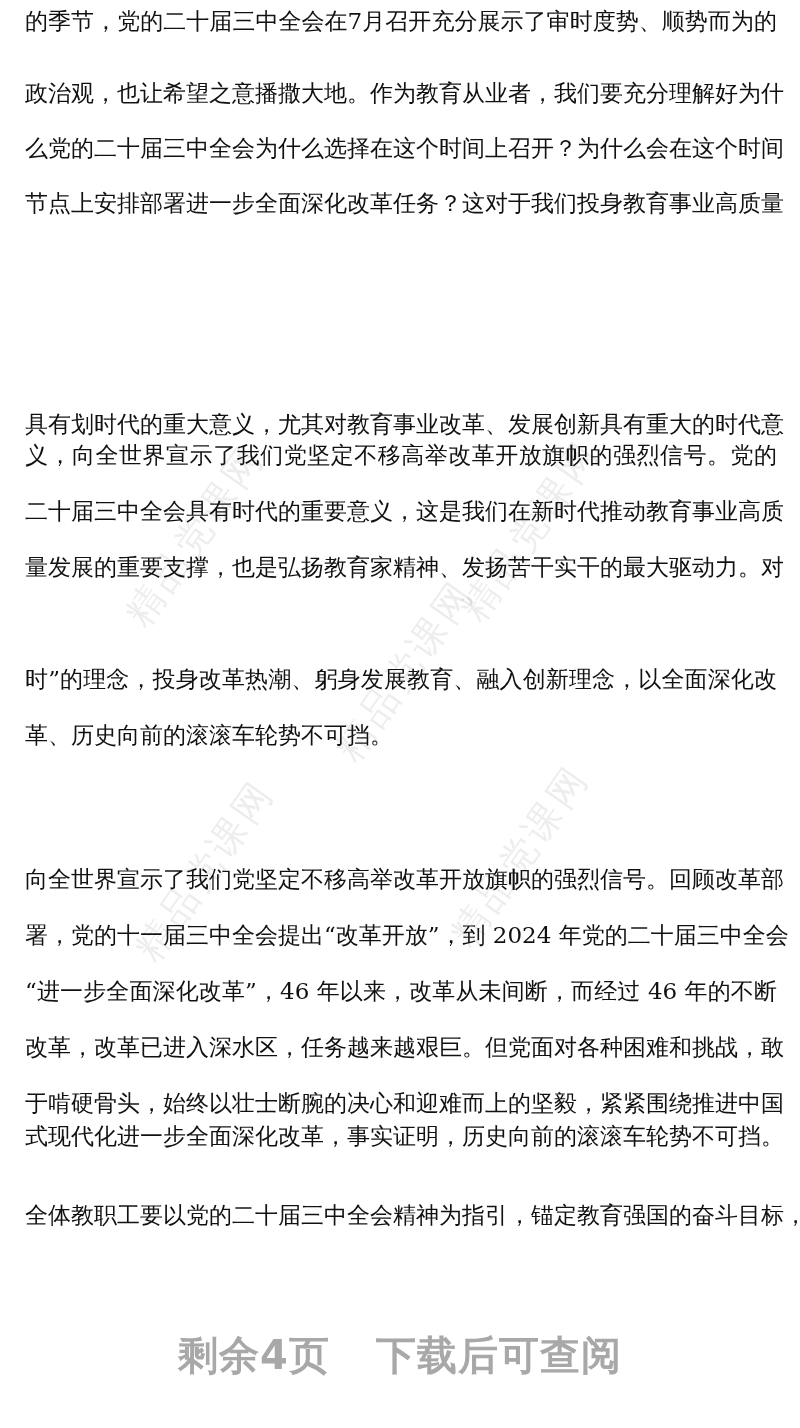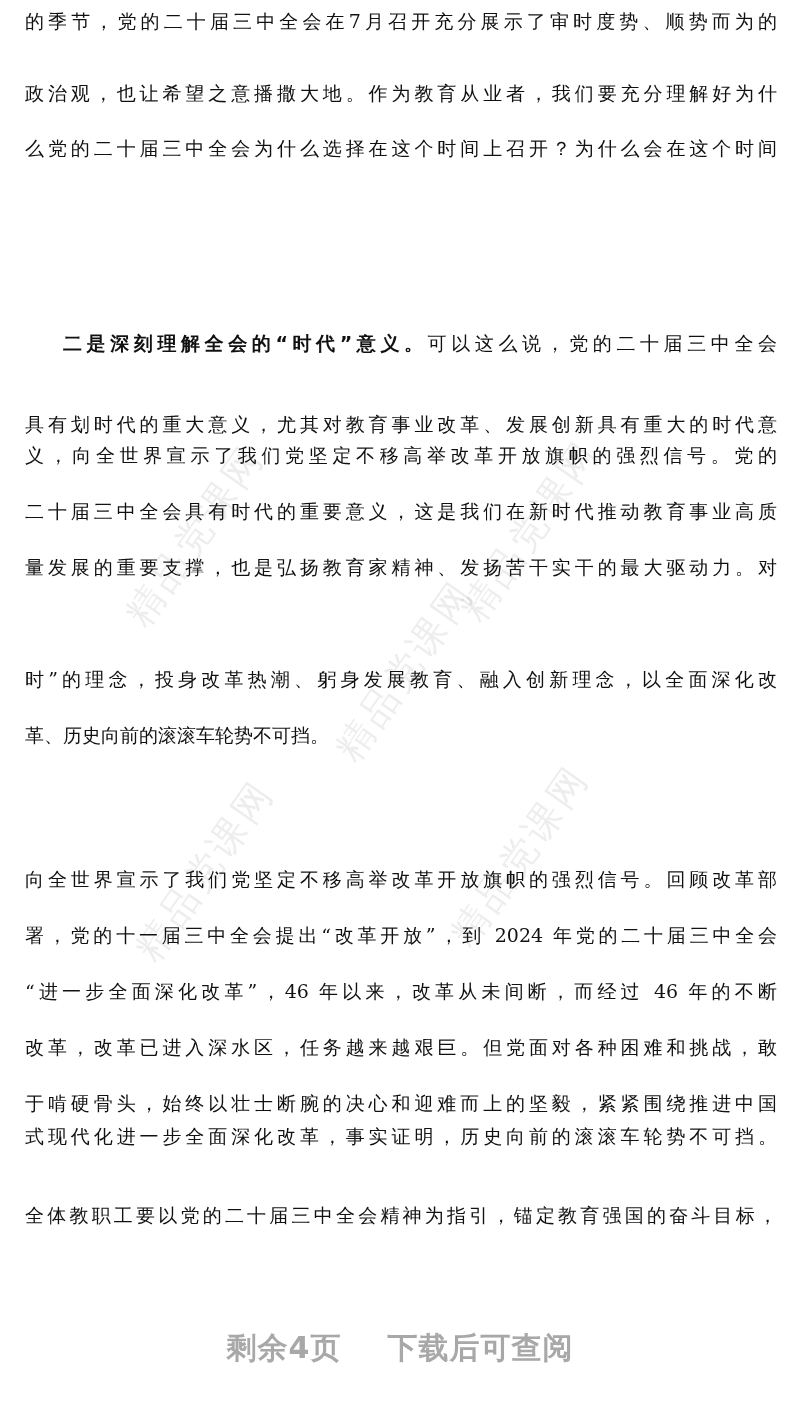--- a/index.html
+++ b/index.html
@@ -1,48 +1,46 @@
 <!DOCTYPE html>
 <html><head>
   <meta charset="utf-8">
   <style>
     html, body { margin: 0; padding: 0; background: #ffffff; }
     body { width: 800px; height: 1428px; position: relative; overflow: hidden;
       font-family: "DejaVu Serif", "Liberation Serif", serif; color: #111111; }
     .page { position: absolute; left: 0; top: 0; width: 800px; height: 1428px; }
-    .line { position: absolute; left: 25px; width: 752px; font-size: 19px; line-height: 30px;
+    .line { position: absolute; left: 25px; width: 752px; font-size: 23px; line-height: 30px;
       white-space: nowrap; text-align: justify; text-align-last: justify; letter-spacing: 0; }
     .line.short { text-align-last: left; }
     .line.indent { left: 63px; width: 714px; }
     .bold { font-weight: bold; font-family: "DejaVu Sans", "Liberation Sans", sans-serif; }
     .watermark { position: absolute; font-family: "DejaVu Sans", sans-serif; font-size: 38px;
       color: rgba(0,0,0,0.07); transform: rotate(-55deg); white-space: nowrap; pointer-events: none; letter-spacing: 4px; }
     .cta { position: absolute; left: 0; top: 1328px; width: 800px; text-align: center;
-      font-family: "DejaVu Sans", "Liberation Sans", sans-serif; font-weight: bold; font-size: 30px;
+      font-family: "DejaVu Sans", "Liberation Sans", sans-serif; font-weight: bold; font-size: 40px;
       color: #a8a8a8; letter-spacing: 1px; }
     .cta .gap { display: inline-block; width: 46px; }
   </style>
 </head>
 <body>
 
 <div class="page">
 
   <div class="watermark" style="left:90px; top:510px;">精品党课网</div>
   <div class="watermark" style="left:425px; top:505px;">精品党课网</div>
   <div class="watermark" style="left:300px; top:645px;">精品党课网</div>
   <div class="watermark" style="left:100px; top:845px;">精品党课网</div>
   <div class="watermark" style="left:415px; top:830px;">精品党课网</div>
 
   <div class="line" style="top:6px;">的季节，党的二十届三中全会在7月召开充分展示了审时度势、顺势而为的</div>
   <div class="line" style="top:78px;">政治观，也让希望之意播撒大地。作为教育从业者，我们要充分理解好为什</div>
   <div class="line" style="top:133px;">么党的二十届三中全会为什么选择在这个时间上召开？为什么会在这个时间</div>
+  <div class="line" style="top:188px;">节点上安排部署进一步全面深化改革任务？这对于我们投身教育事业高质量</div>
 
-  <div class="line indent" style="top:328px;">
-    <span class="bold">二是深刻理解全会的“时代”意义。</span><span>可以这么说，党的二十届三中全会</span>
-  </div>
   <div class="line" style="top:396px;margin-top:13px;">具有划时代的重大意义，尤其对教育事业改革、发展创新具有重大的时代意</div>
   <div class="line" style="top:440px;">义，向全世界宣示了我们党坚定不移高举改革开放旗帜的强烈信号。党的</div>
   <div class="line" style="top:496px;">二十届三中全会具有时代的重要意义，这是我们在新时代推动教育事业高质</div>
   <div class="line" style="top:552px;">量发展的重要支撑，也是弘扬教育家精神、发扬苦干实干的最大驱动力。对</div>
   <div class="line" style="top:664px;">时”的理念，投身改革热潮、躬身发展教育、融入创新理念，以全面深化改</div>
   <div class="line short" style="top:720px;">革、历史向前的滚滚车轮势不可挡。</div>
 
   <div class="line" style="top:864px;">向全世界宣示了我们党坚定不移高举改革开放旗帜的强烈信号。回顾改革部</div>
   <div class="line" style="top:920px;">署，党的十一届三中全会提出“改革开放”，到 2024 年党的二十届三中全会</div>
   <div class="line" style="top:976px;">“进一步全面深化改革”，46 年以来，改革从未间断，而经过 46 年的不断</div>

